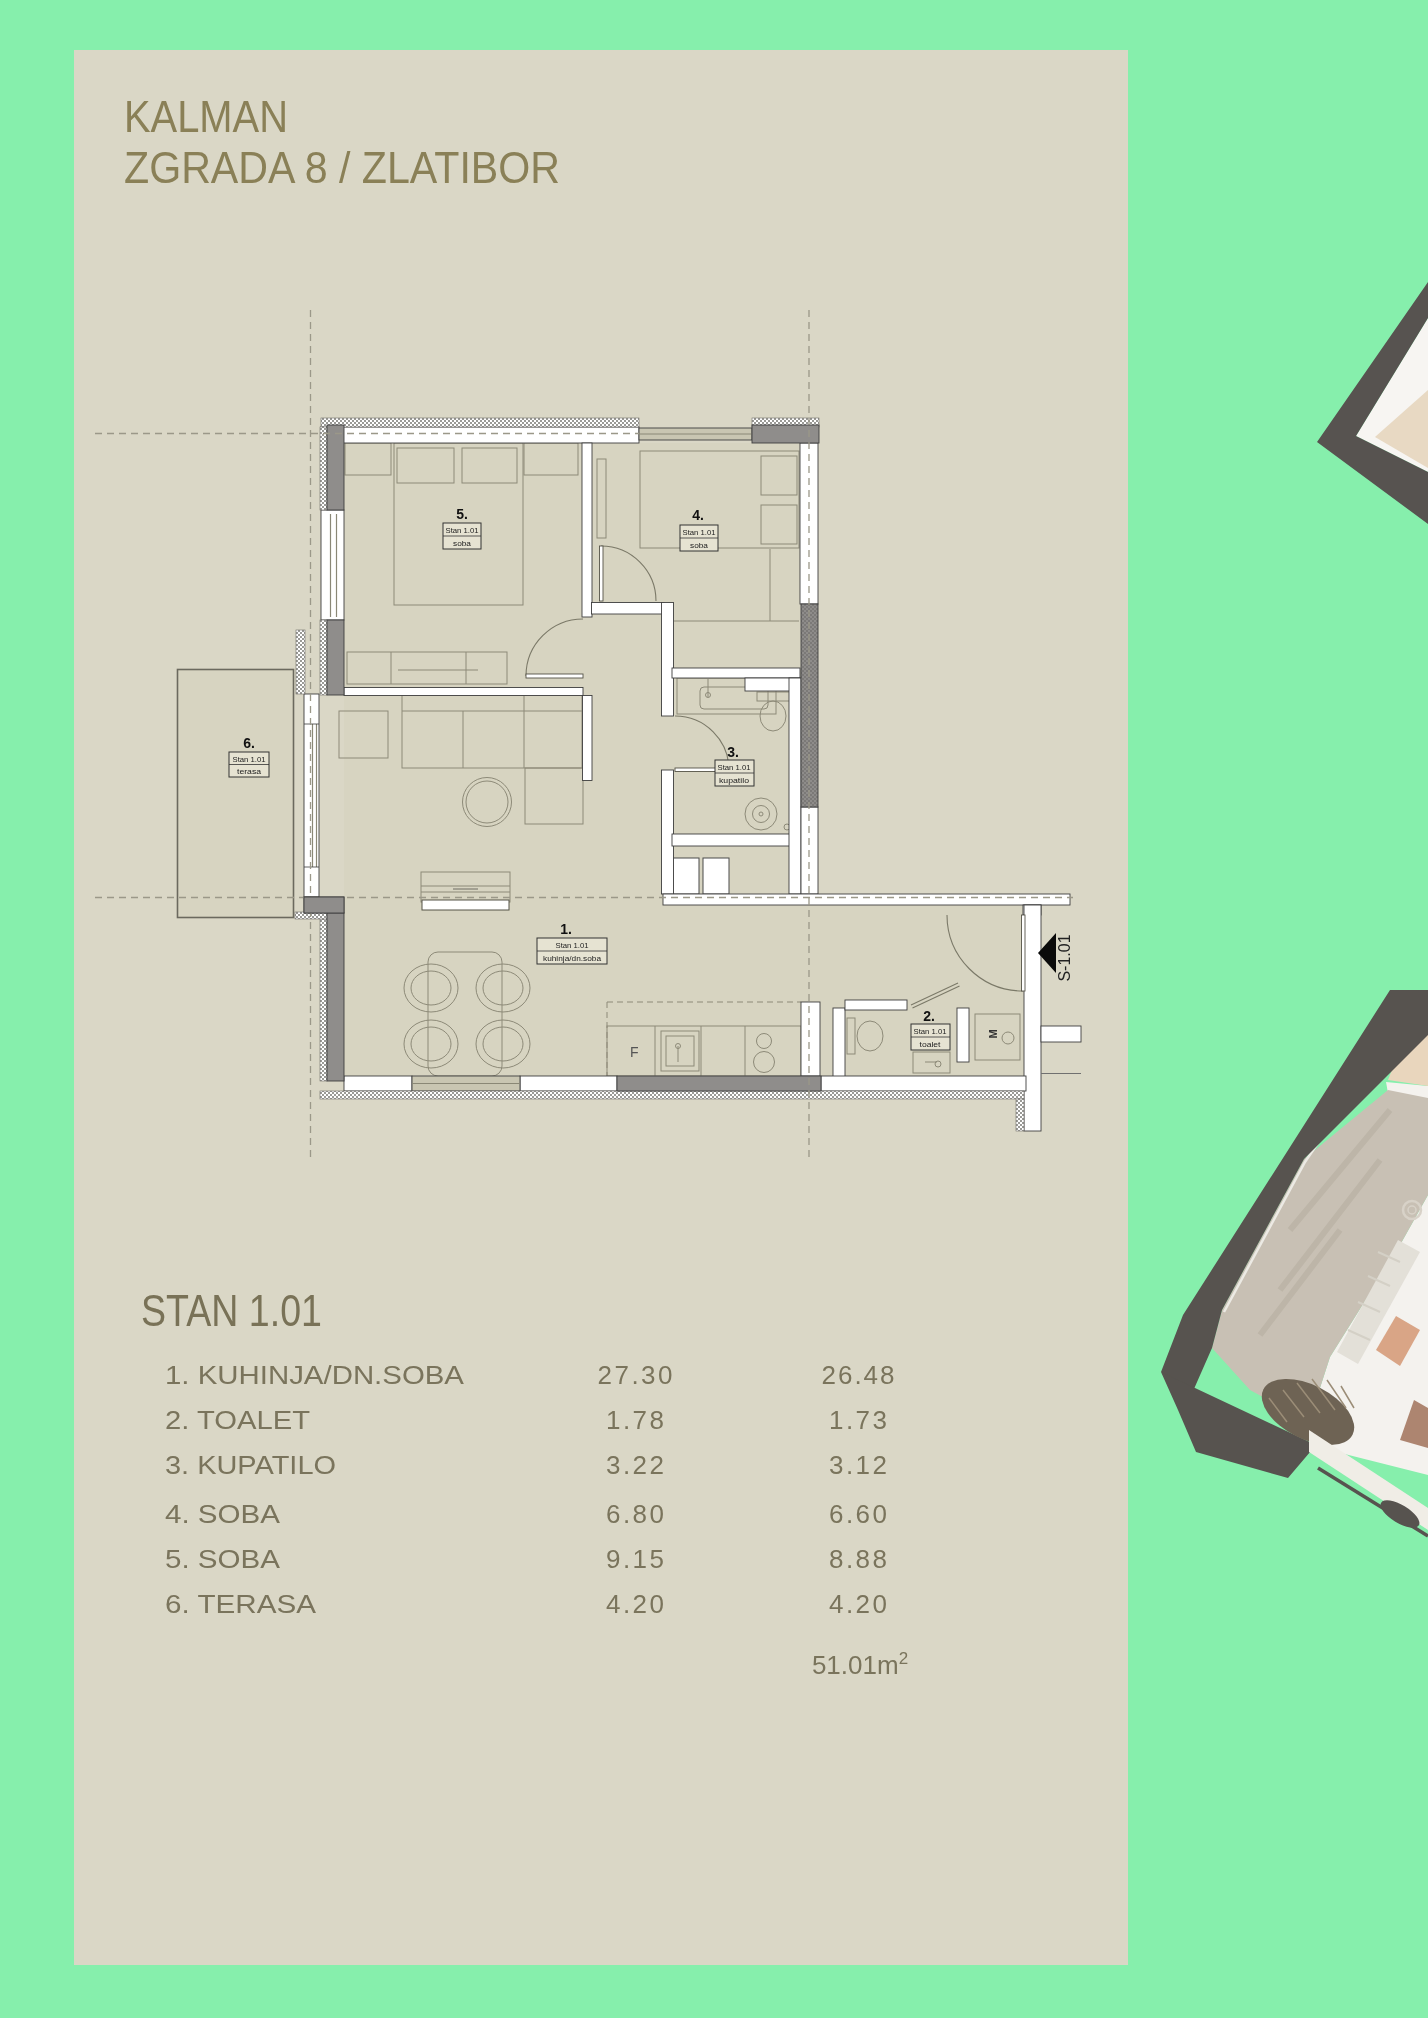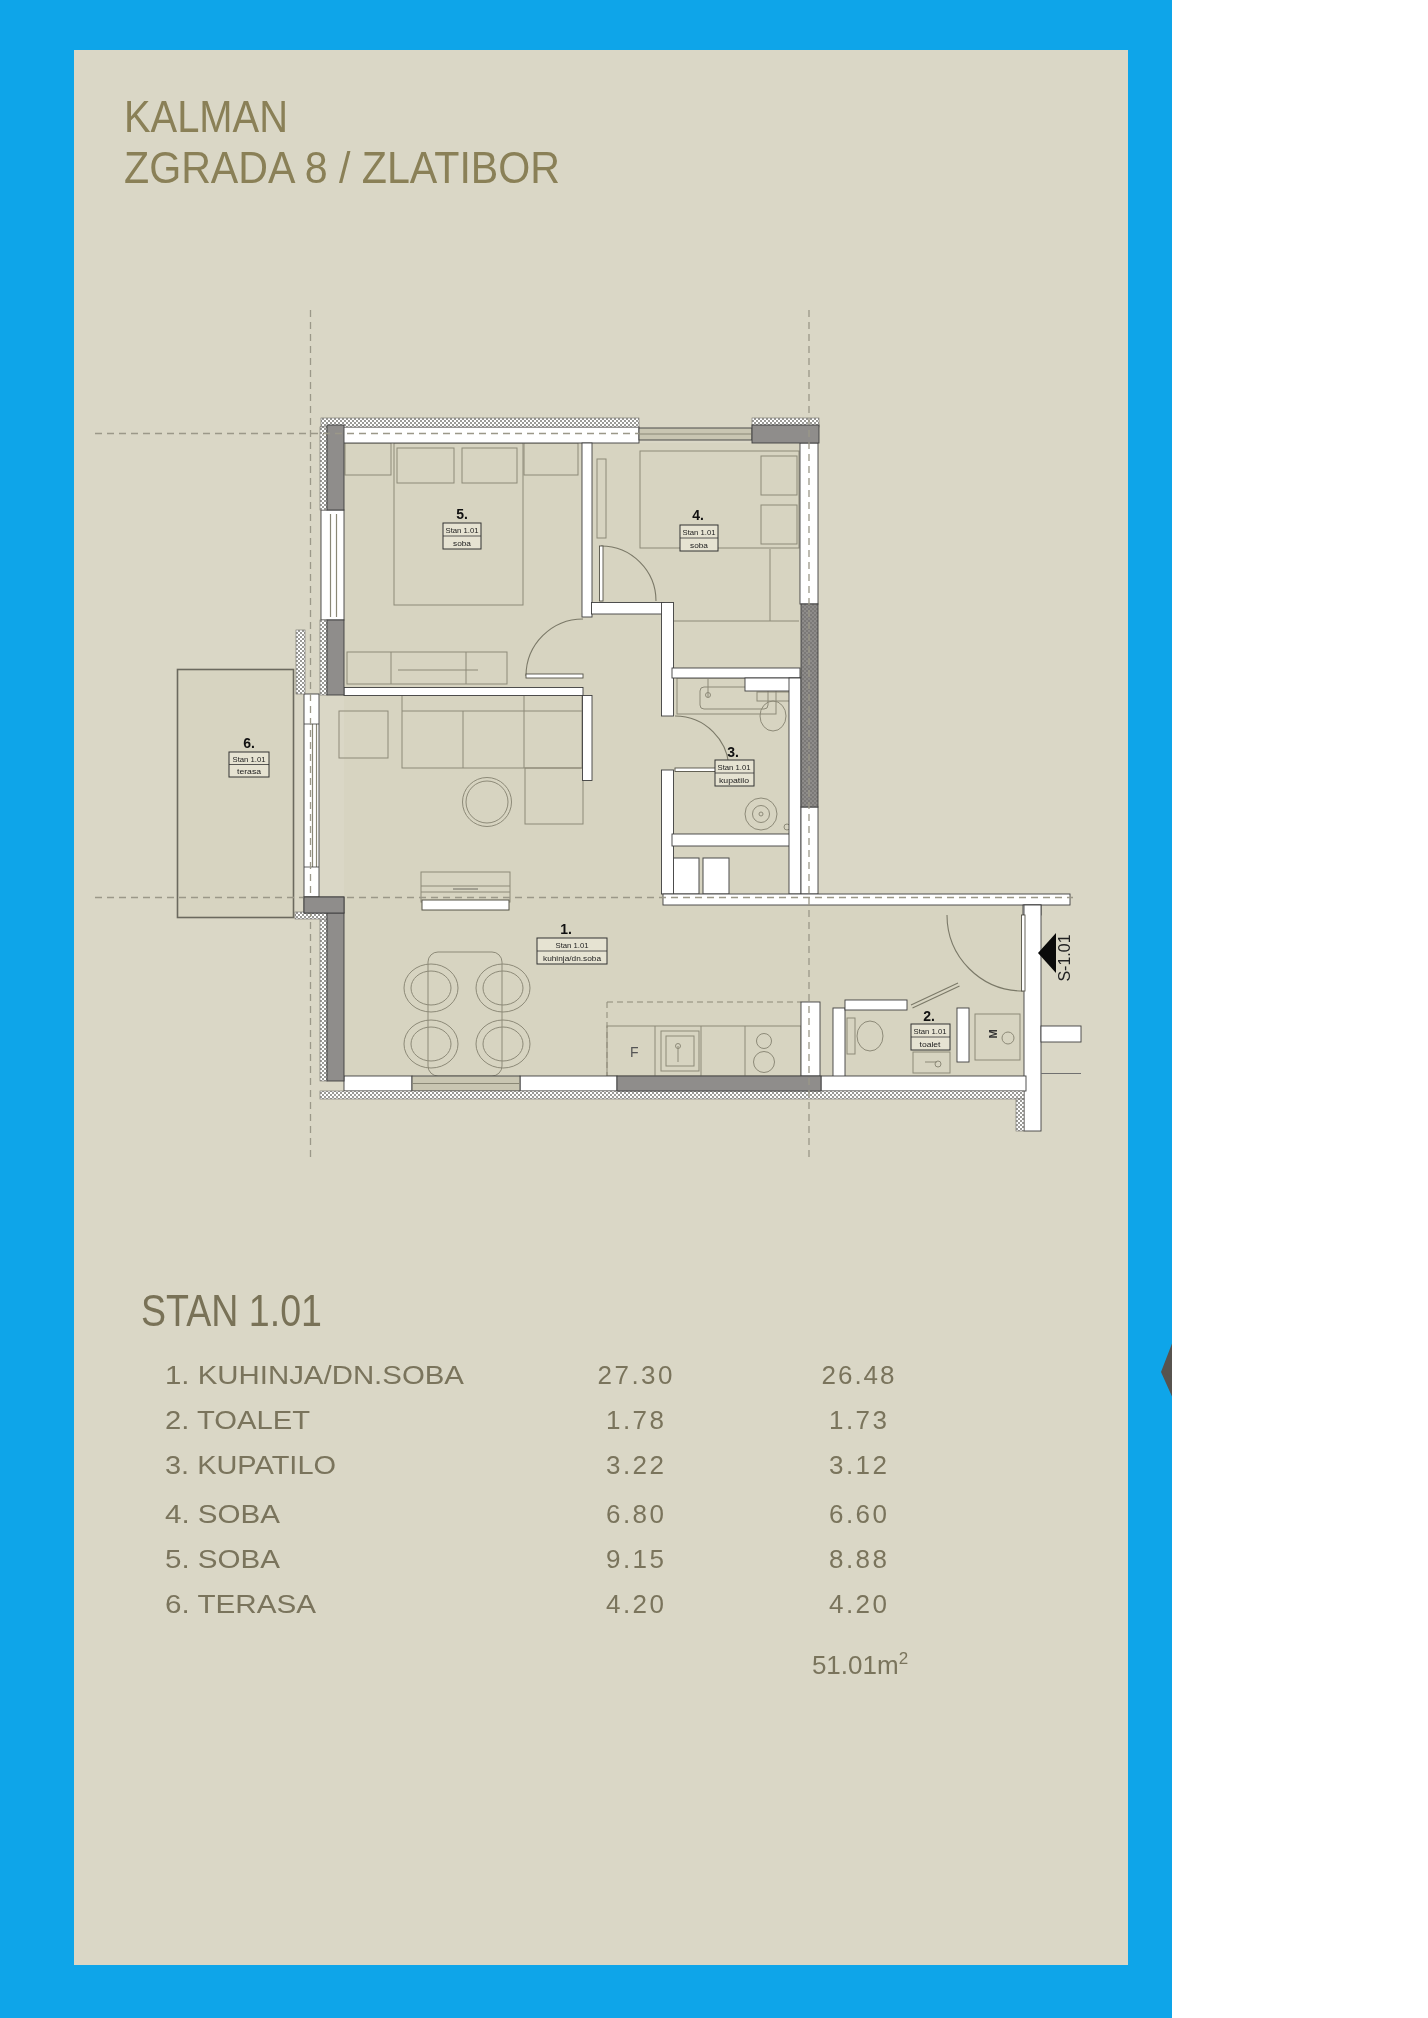--- a/index.html
+++ b/index.html
@@ -1,16 +1,16 @@
 <!DOCTYPE html>
 <html><head>
 <meta charset="utf-8">
 <style>
   html,body{margin:0;padding:0;background:#ffffff;}
-  #page{position:relative;width:1172px;height:2018px;background:#0ea5e9;overflow:hidden;
+  #page{position:relative;width:1428px;height:2018px;background:#86efac;overflow:hidden;
         font-family:"Liberation Sans", sans-serif;}
   svg{position:absolute;left:0;top:0;}
 </style>
 </head>
 <body>
 <div id="page">
 <svg width="1428" height="2018" viewBox="0 0 1428 2018">
 <defs>
   <pattern id="hatch" width="4" height="4" patternUnits="userSpaceOnUse">
     <rect width="4" height="4" fill="#ffffff"></rect>

